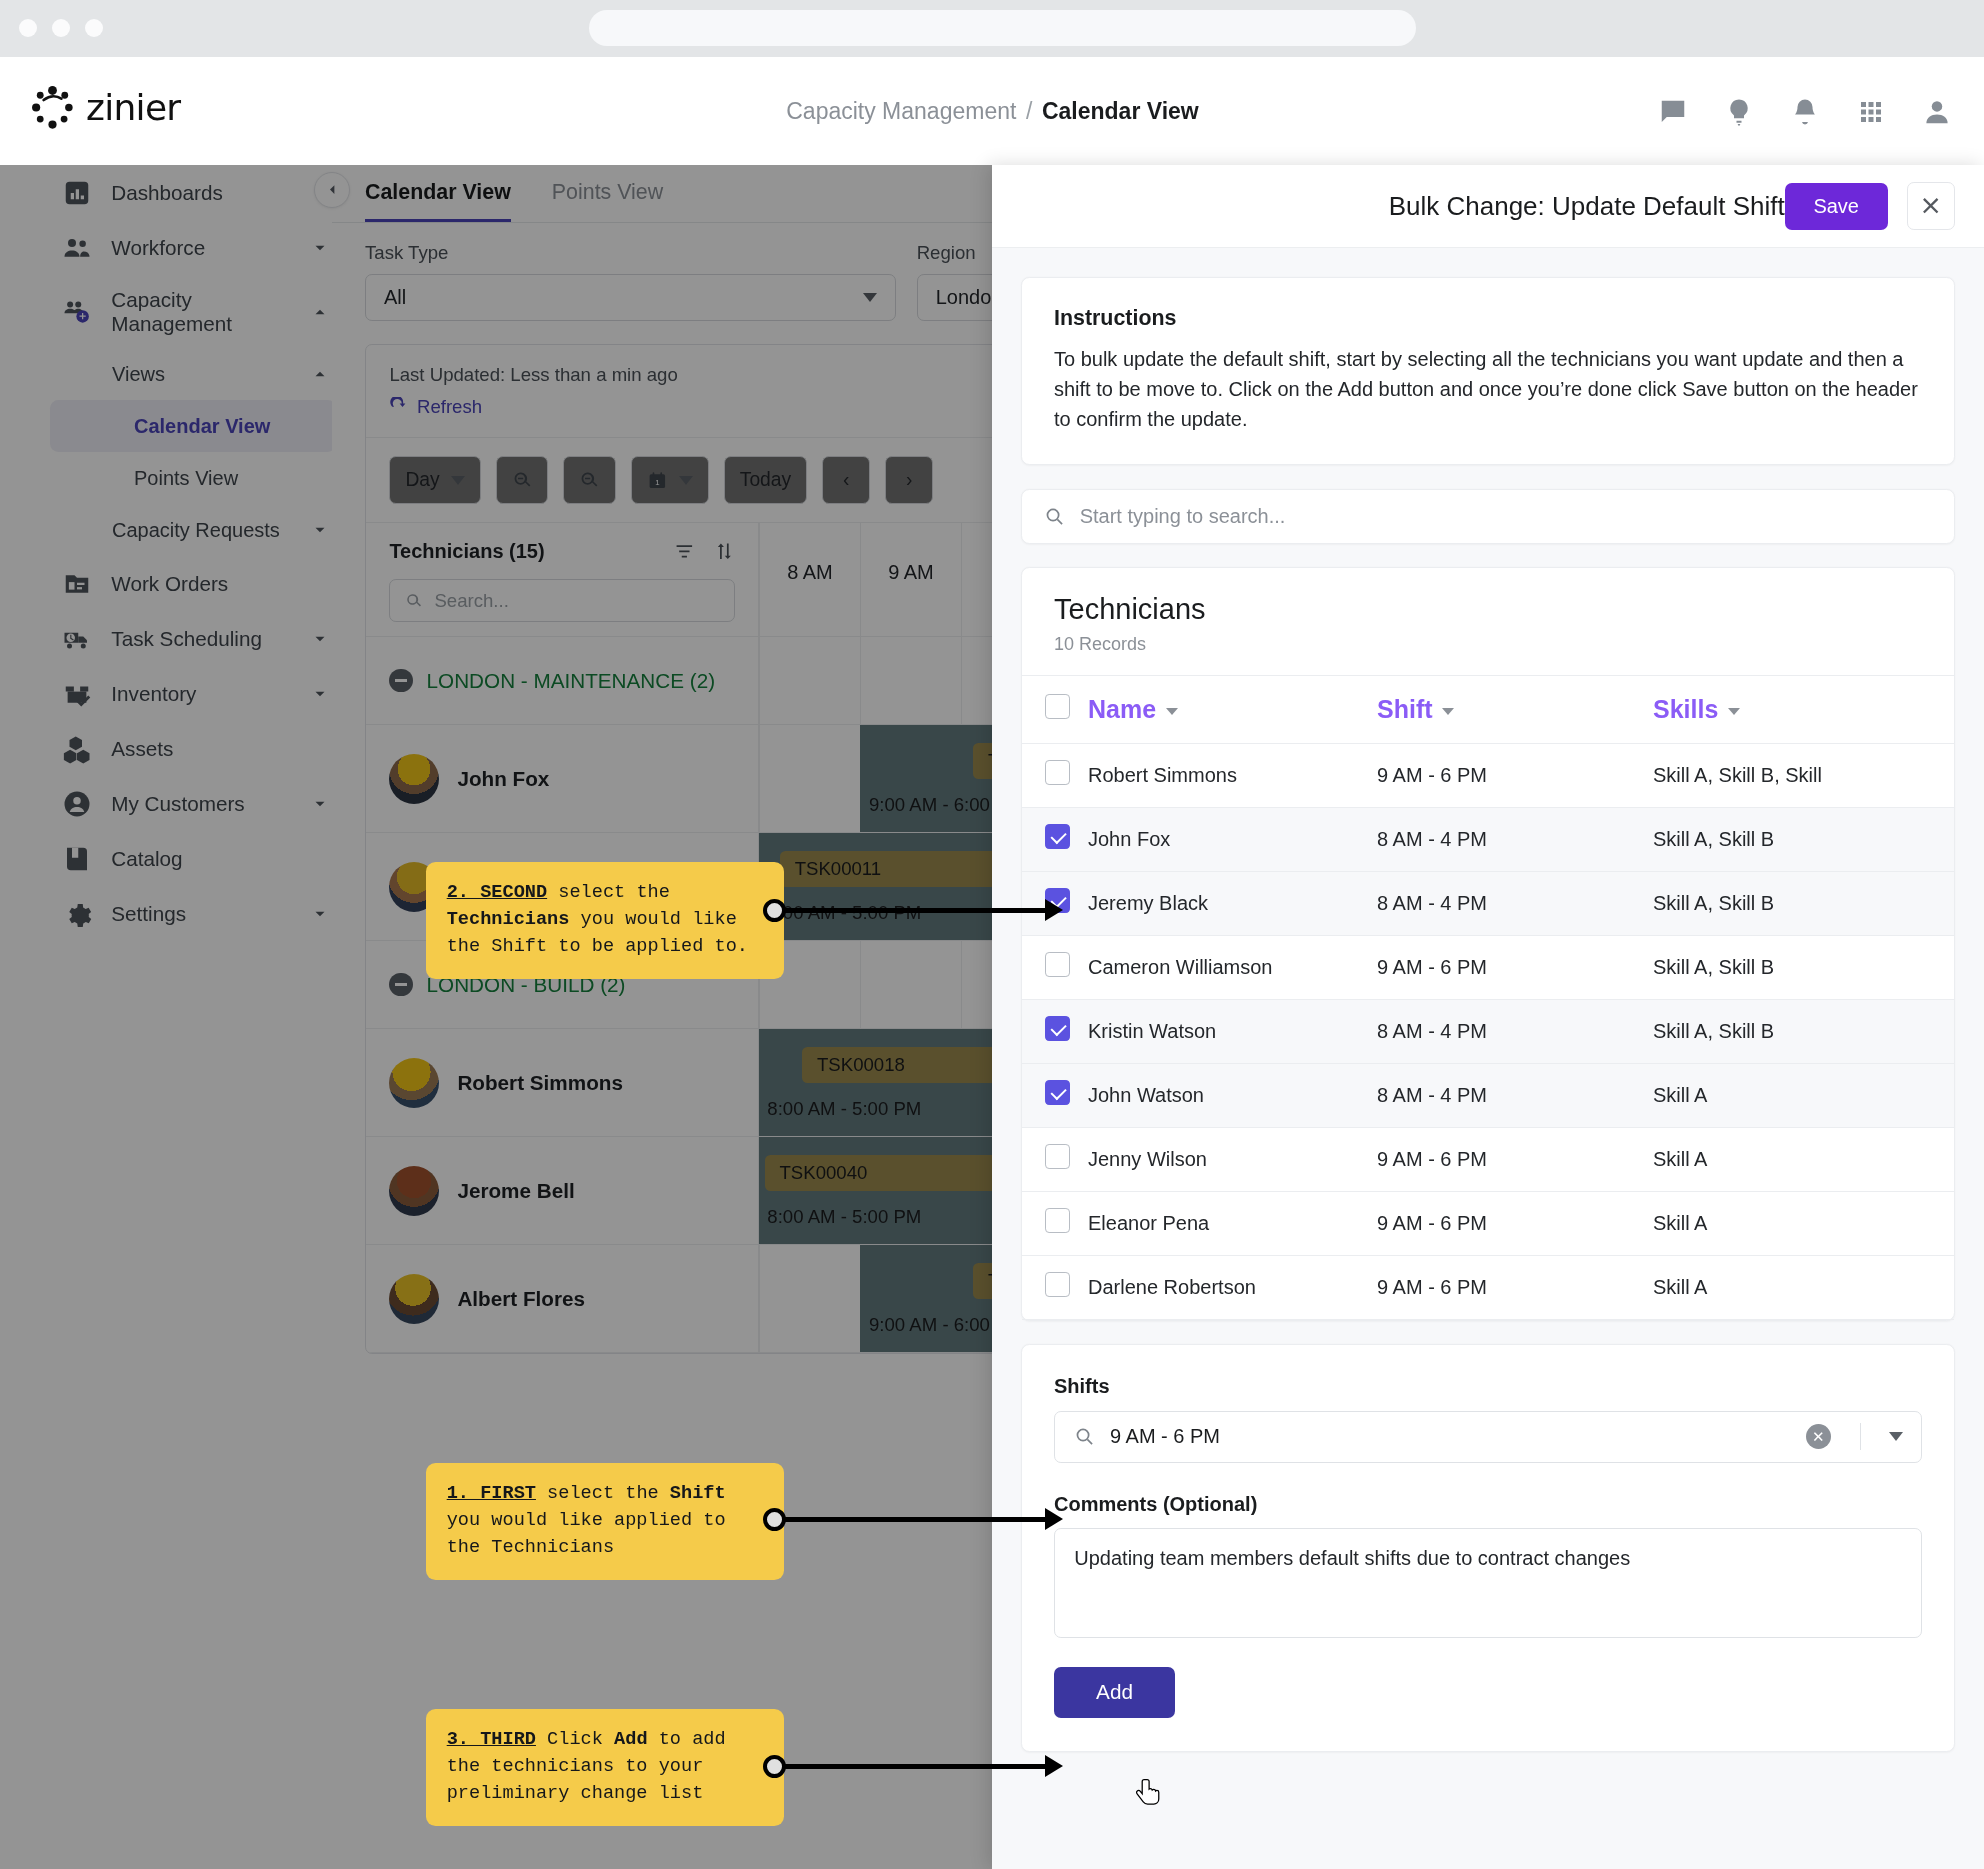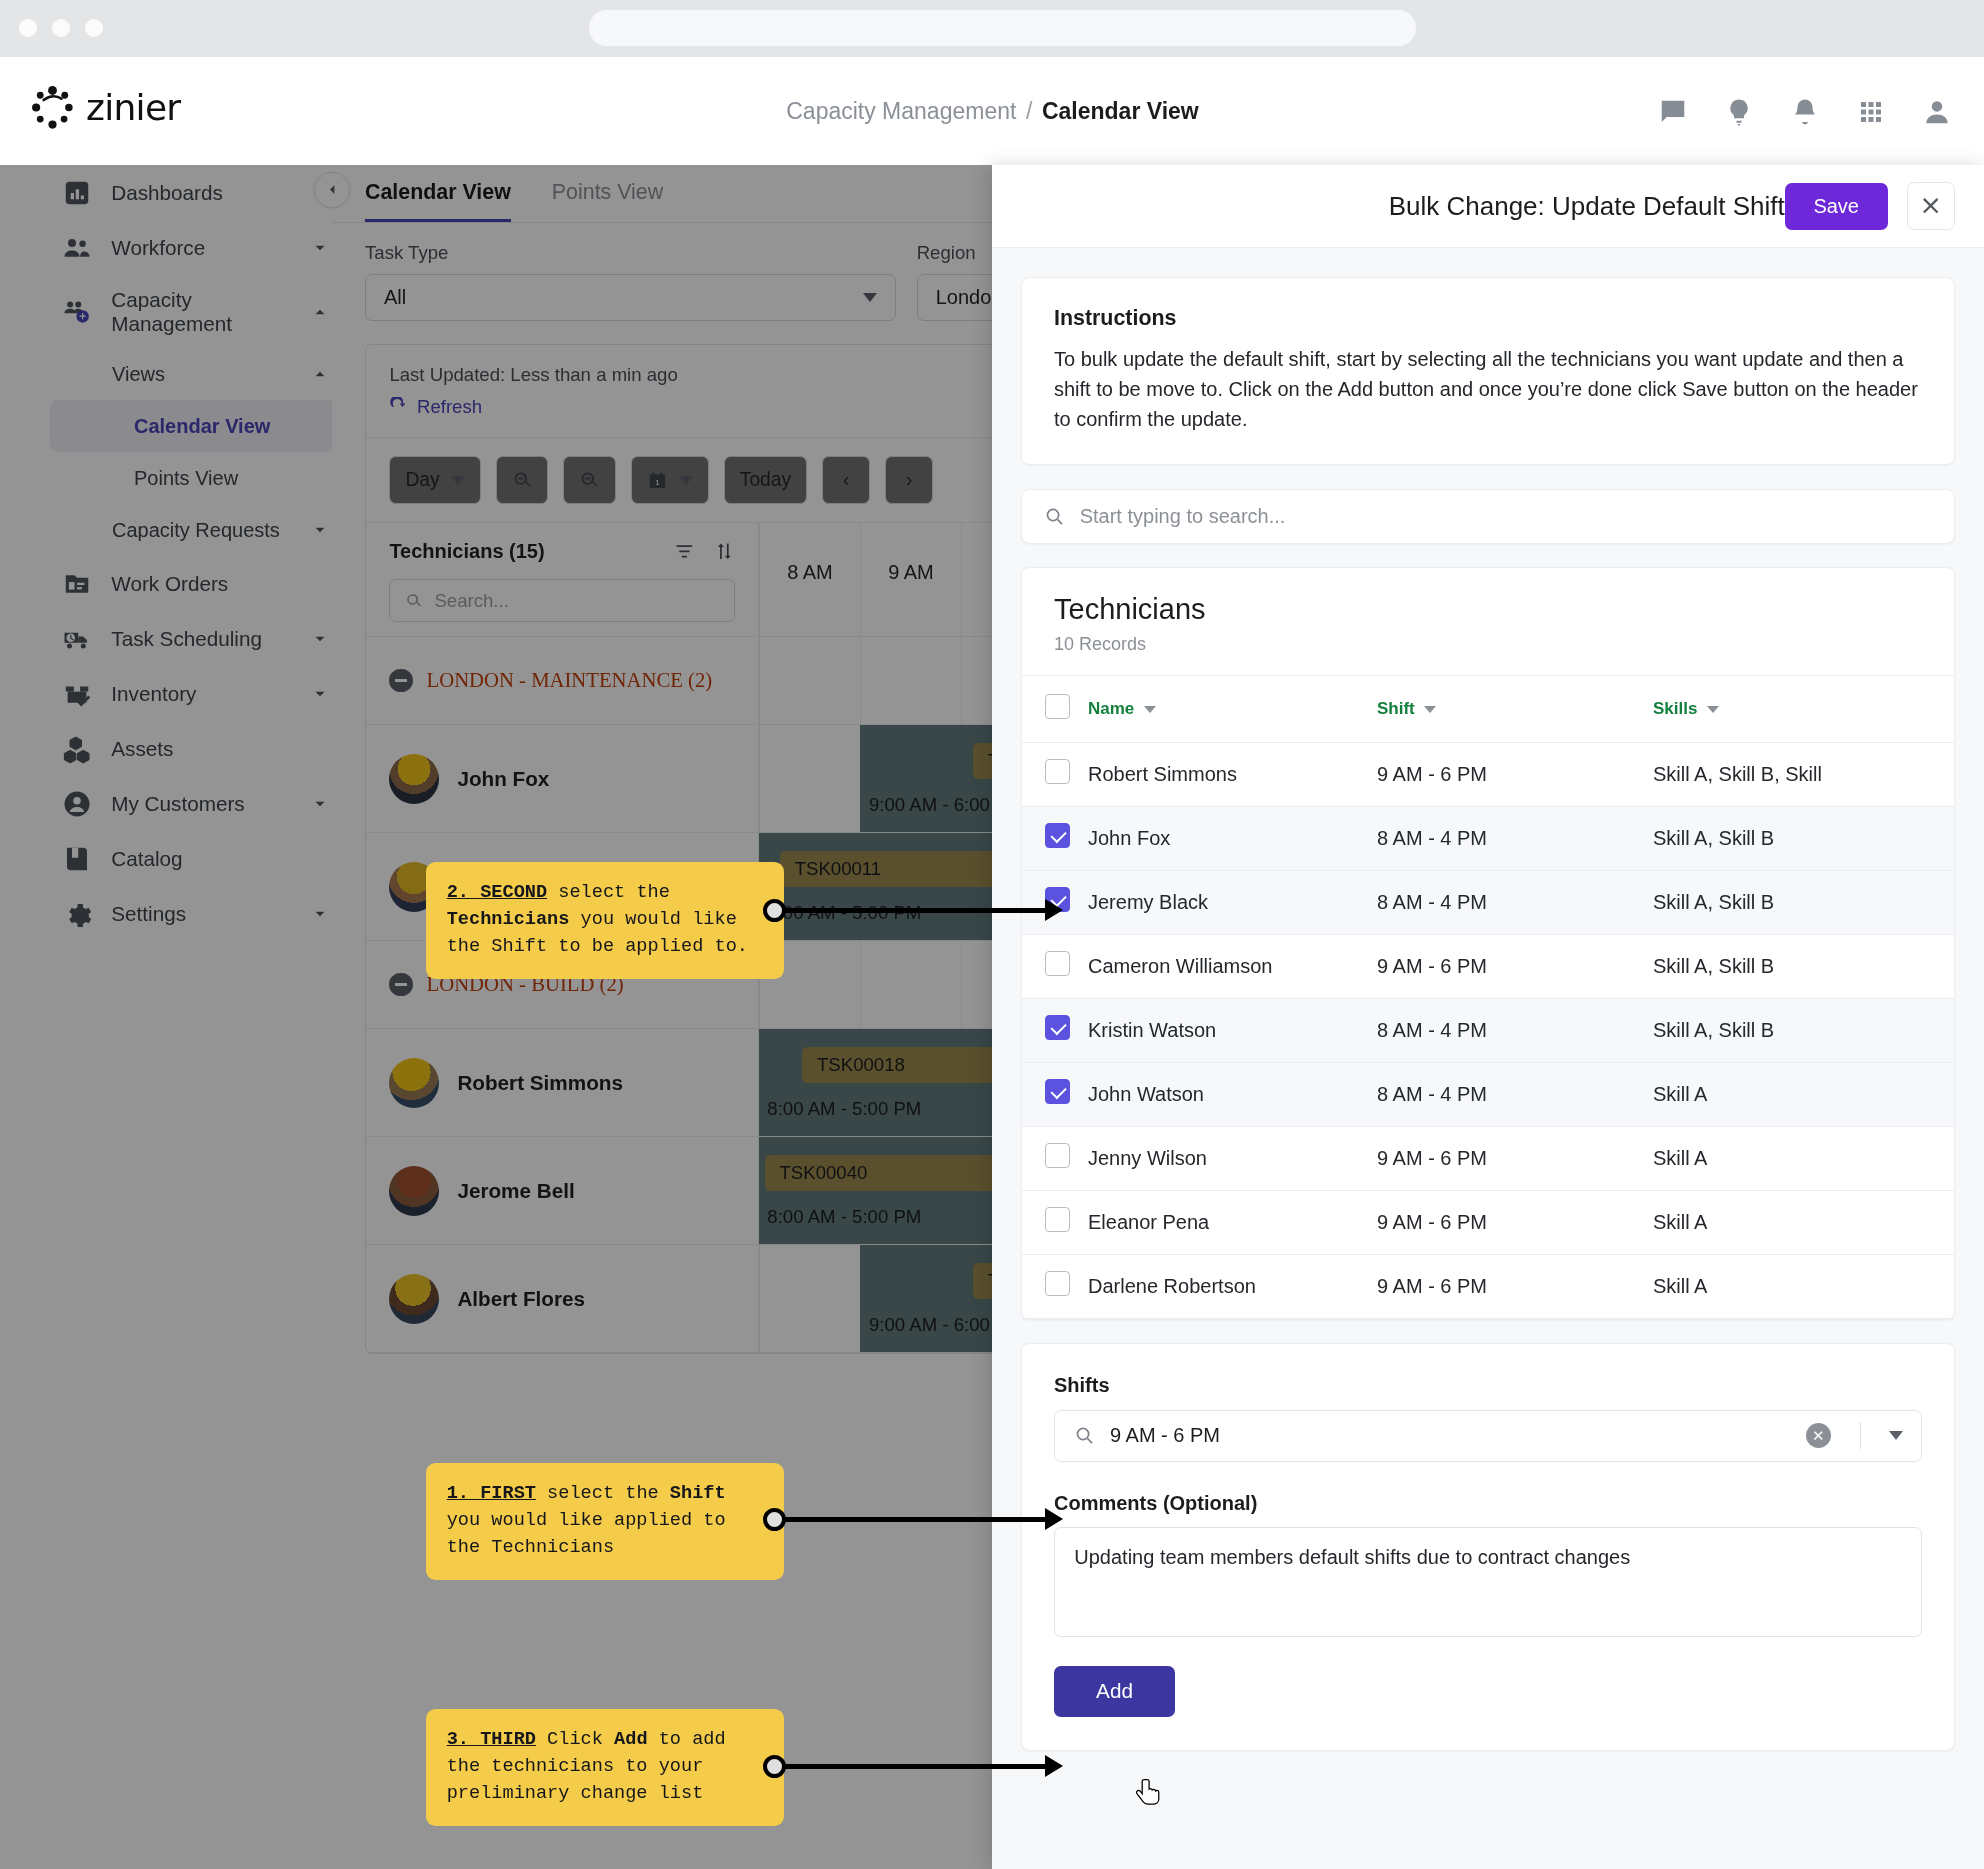--- a/index.html
+++ b/index.html
@@ -127,21 +127,21 @@
 
   .hours { flex: 1; display: flex; align-items: flex-end; }
   .hourcell {
     width: 101px; flex: 0 0 101px; border-left: 0.7px solid #eceef0;
     text-align: center; font-size: 20px; color: #24272b; padding: 0 0 15px 0;
     align-self: stretch; display: flex; align-items: center; justify-content: center;
   }
 
   .grouprow { display: flex; height: 88px; border-bottom: 0.7px solid #eceef0; }
   .grouprow .techcol { display: flex; align-items: center; gap: 13.8px; padding: 0 23.4px; border-right: 0.7px solid #eceef0; }
-  .grouprow .gtext { font-size: 20.7px; color: #c2410c; font-family: Liberation Serif, serif; }
+  .grouprow .gtext { font-size: 20.7px; color: #15803d; }
   .minus { width: 23.4px; height: 23.4px; border-radius: 50%; background: #5b6168; display: flex; align-items: center; justify-content: center; }
   .minus i { display: block; width: 12.4px; height: 2.8px; background: #fff; }
 
   .techrow { display: flex; height: 108px; border-bottom: 0.7px solid #eceef0; position: relative; }
   .techrow .techcol { display: flex; align-items: center; gap: 18px; padding: 0 23.4px; border-right: 0.7px solid #eceef0; }
   .avatar { width: 50px; height: 50px; border-radius: 50%; flex: 0 0 50px; }
   .tname { font-size: 20.7px; color: #1e2125; font-weight: 700; }
   .lane { flex: 1; position: relative; display: flex; }
   .lanecell { width: 101px; flex: 0 0 101px; border-left: 0.7px solid #eceef0; }
   .shiftband { position: absolute; top: 0; bottom: 0; background: #637a7e; }
@@ -191,21 +191,21 @@
   .psearch svg { width: 20.7px; height: 20.7px; fill: none; stroke: #7d838a; stroke-width: 2; }
   .psearch .ph { font-size: 20px; color: #8b9097; }
 
   .tablecard { margin-top: 23.4px; }
   .tabletop { padding: 25px 32px 19.3px 32px; }
   .tabletop h2 { font-size: 29px; color: #1a1c1e; font-weight: 400; }
   .recs { font-size: 18px; color: #8b9097; margin-top: 8.3px; }
 
   table.tech { width: 100%; border-collapse: collapse; }
   table.tech th {
-    text-align: left; font-size: 17px; color: #15803d; font-weight: 700;
+    text-align: left; font-size: 25px; color: #8b5cf6; font-weight: 700;
     padding: 18px 0; border-top: 0.7px solid #ebedf0; border-bottom: 0.7px solid #ebedf0;
   }
   table.tech td { font-size: 20px; color: #24272b; padding: 16.5px 0; border-bottom: 0.7px solid #ebedf0; }
   table.tech tr.alt td { background: #f7f8fa; }
   .colchk { width: 66px; padding-left: 23.4px !important; }
   .colname { width: 289px; }
   .colshift { width: 276px; }
   .sortarrow { display: inline-block; margin-left: 9.6px; width: 0; height: 0;
     border-left: 6.2px solid transparent; border-right: 6.2px solid transparent; border-top: 7.6px solid #8b9097; vertical-align: middle; }
   .chk {

